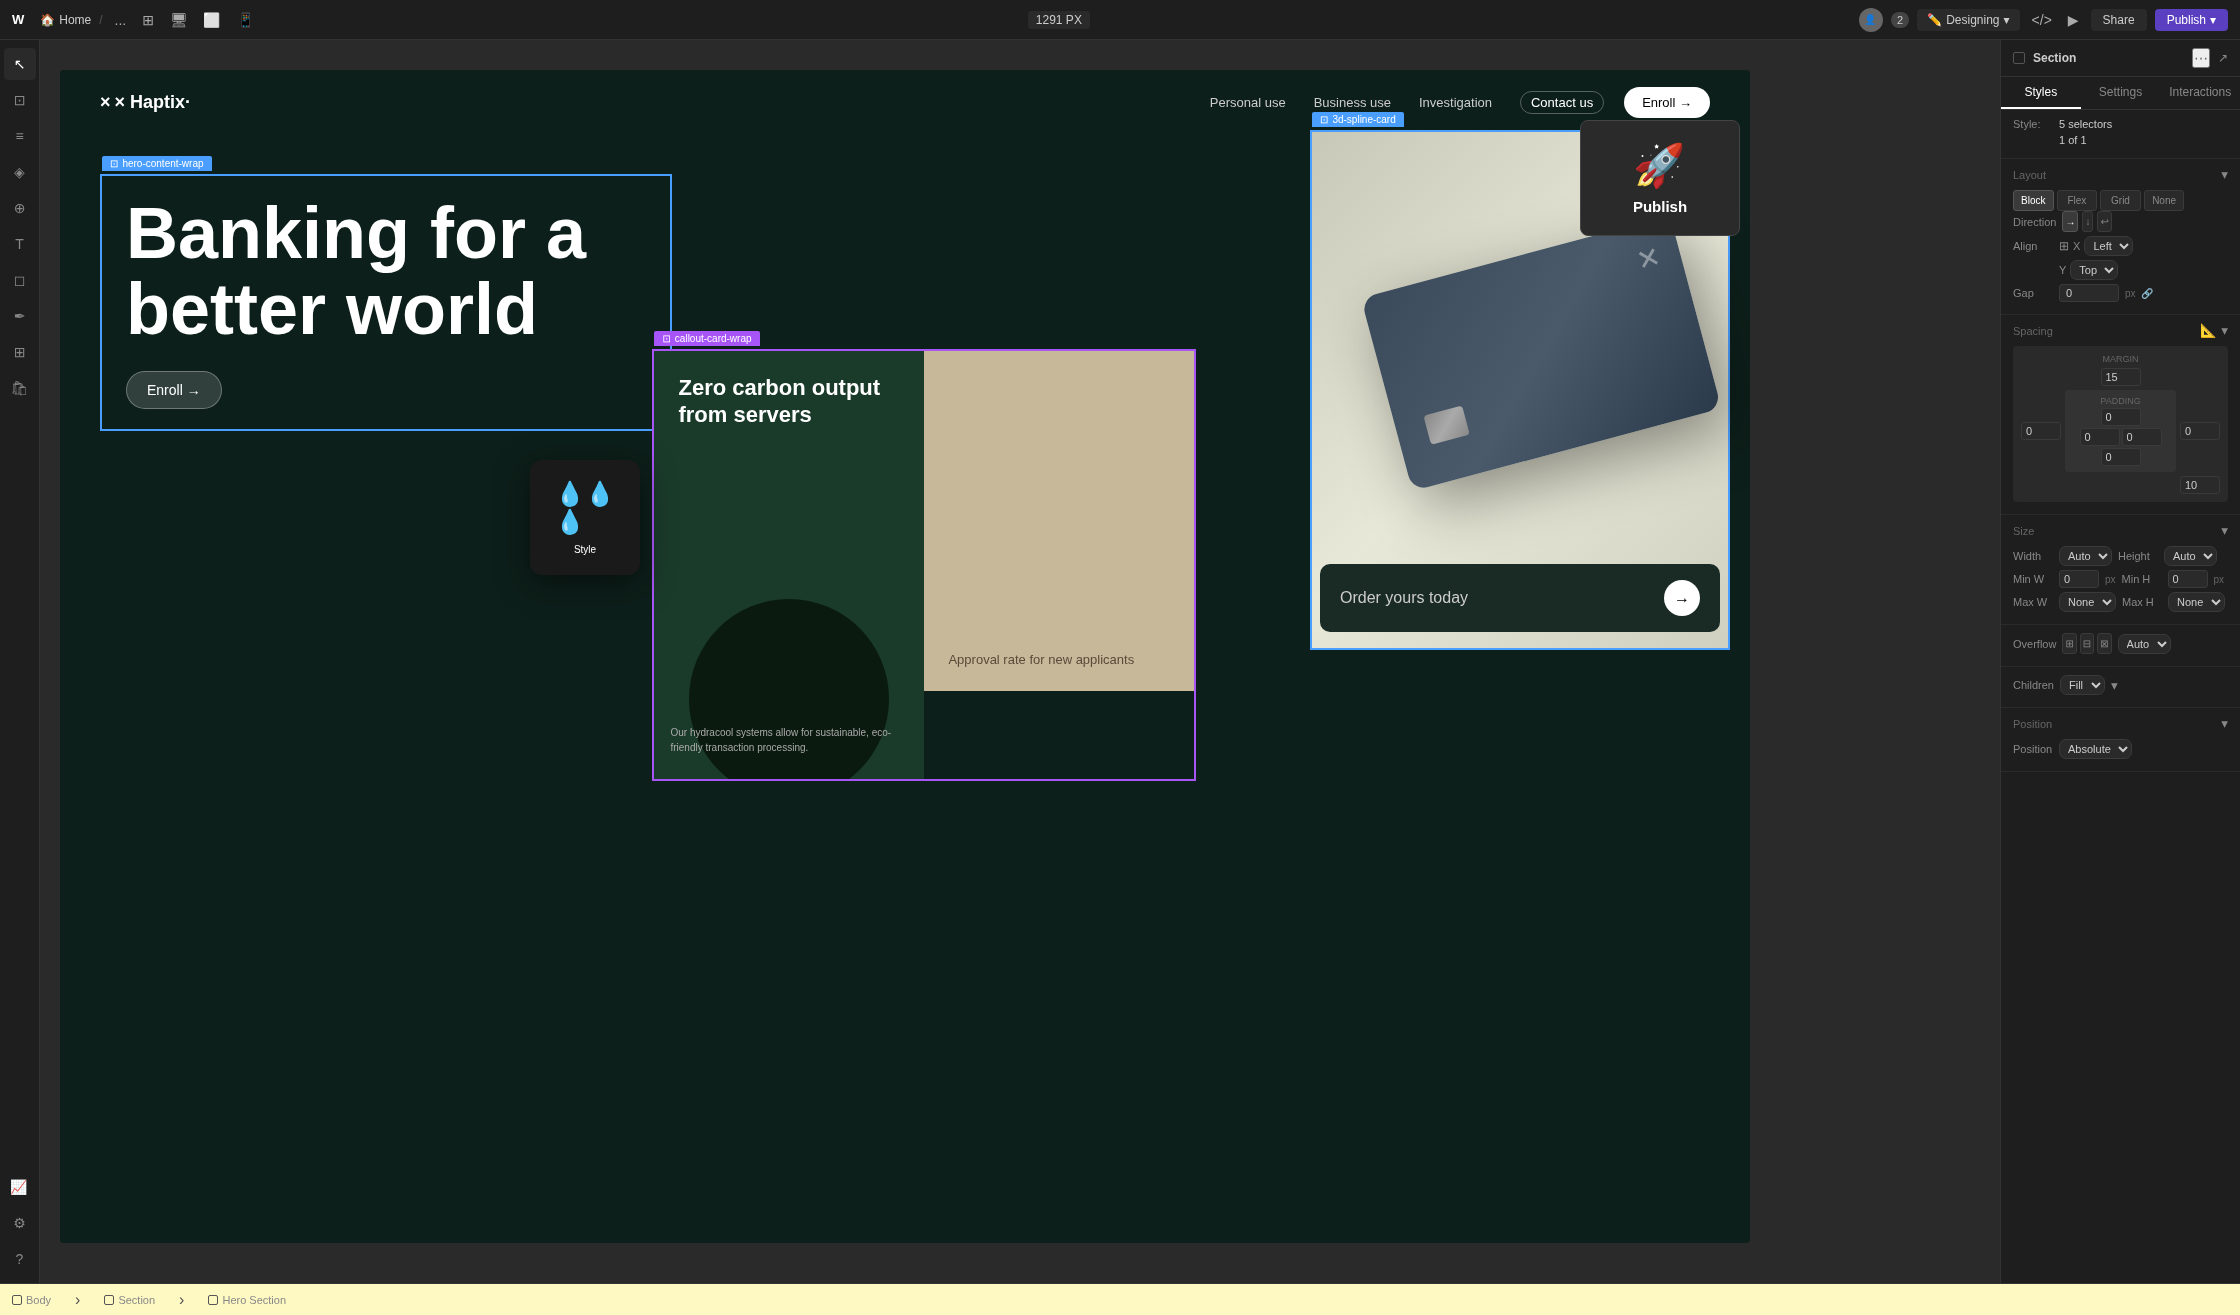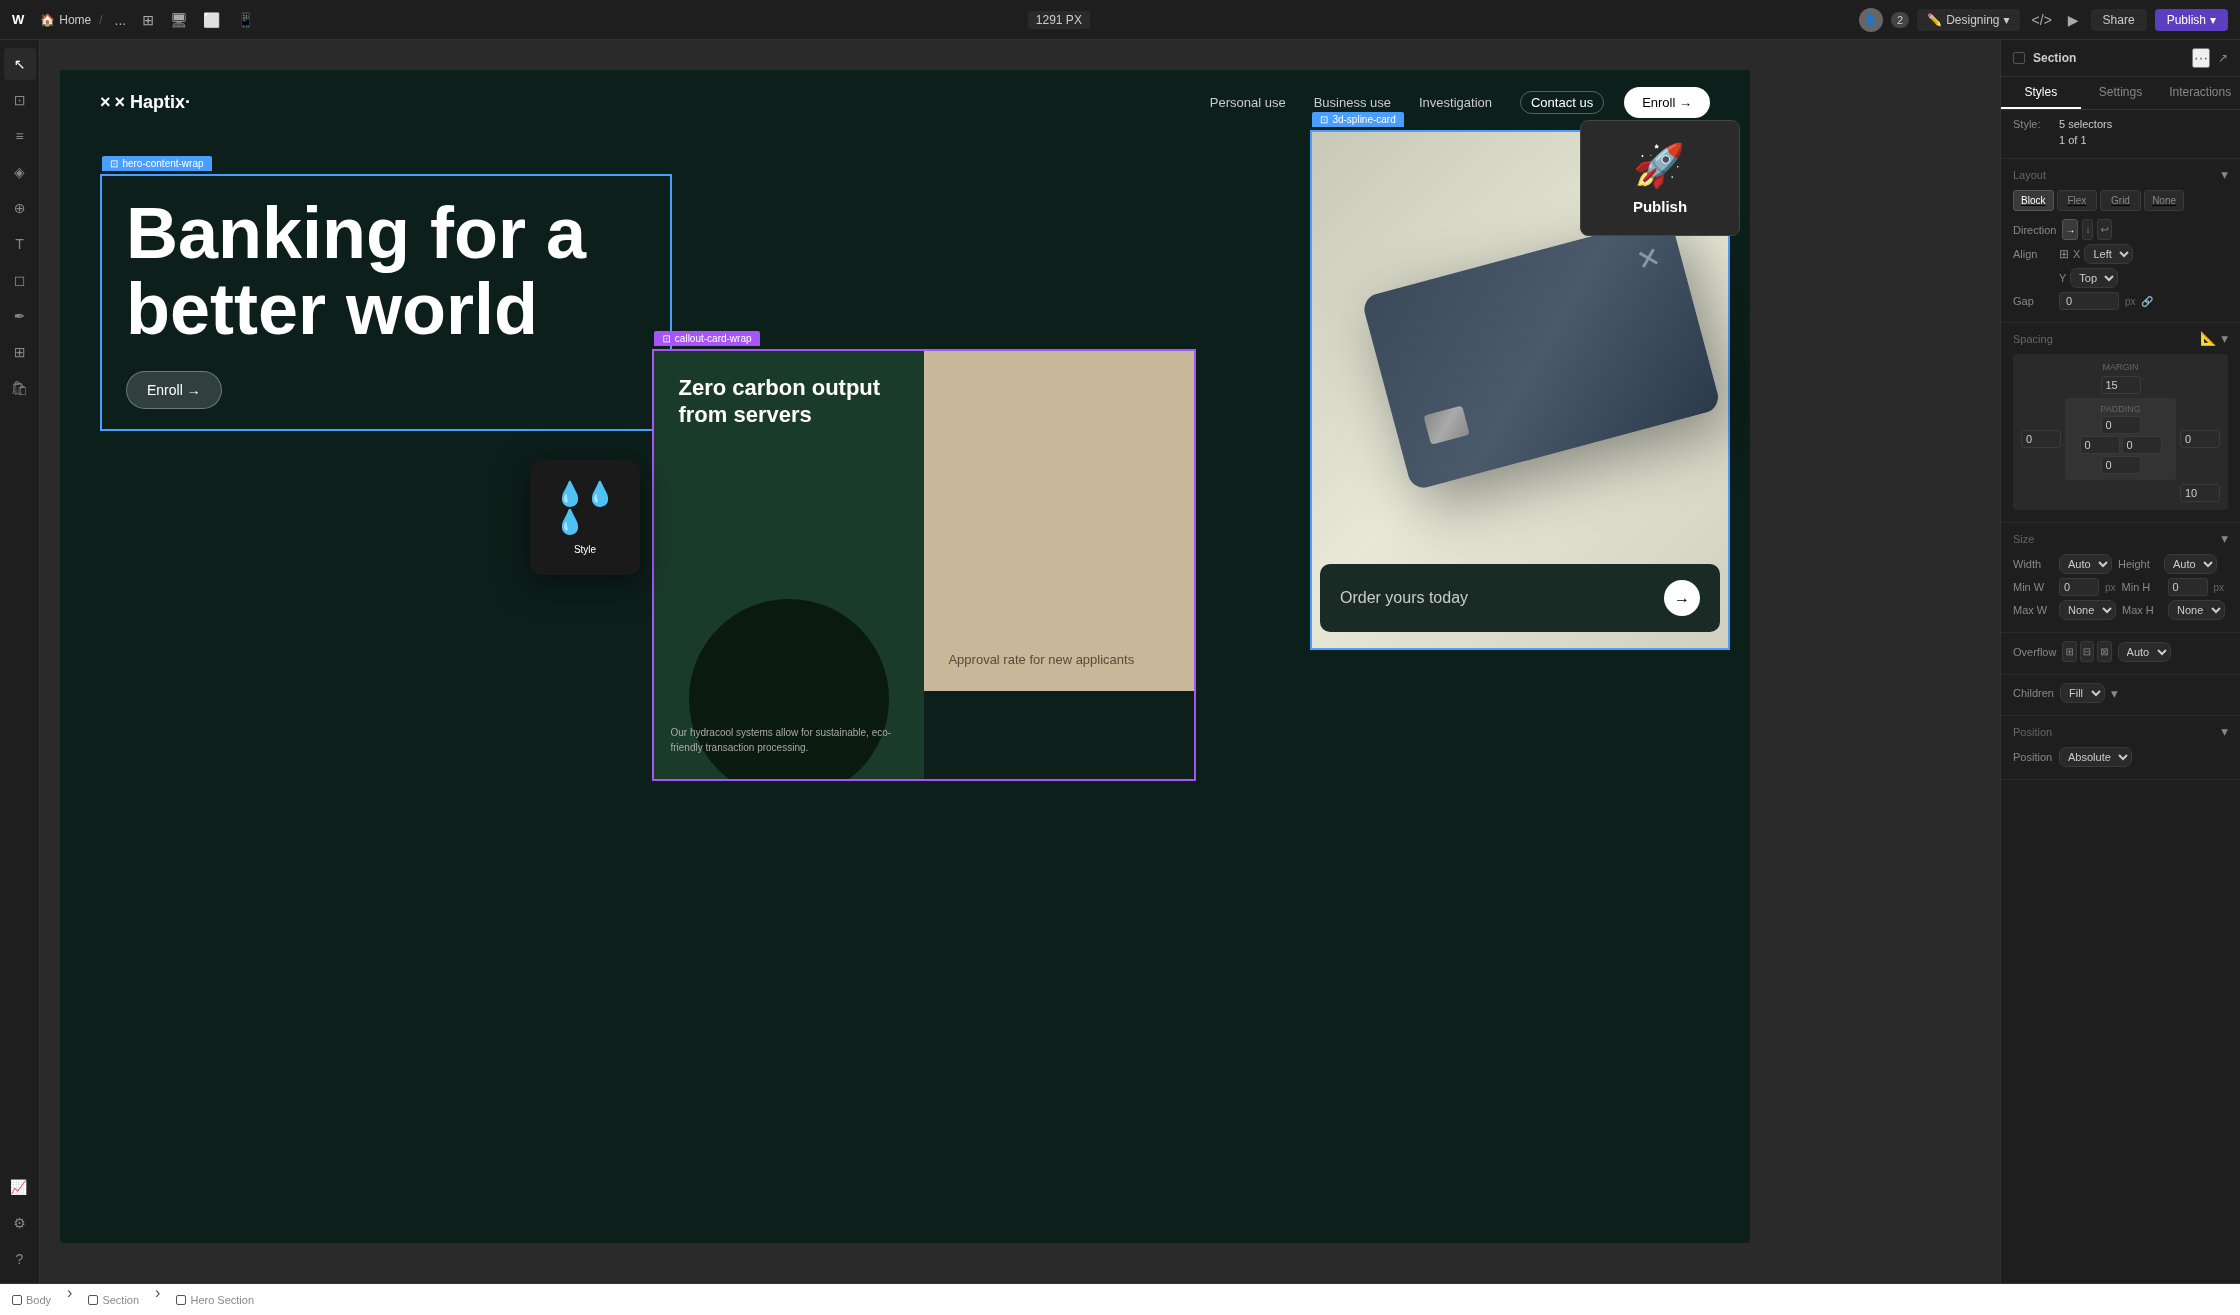--- a/index.html
+++ b/index.html
@@ -270,44 +270,43 @@
       border: 1px solid #3a3a3a;
       border-radius: 7px;
       color: #ccc;
       font-size: 11px;
       padding: 2px 4px;
     }
     .display-grid {
       display: grid;
       grid-template-columns: repeat(5, 1fr);
       gap: 3px;
-      margin-bottom: 8px;
-      text-decoration: underline;
     }
     .display-btn {
       background: #2a2a2a;
       border: 1px solid #3a3a3a;
       border-radius: 3px;
       color: #888;
       font-size: 10px;
       padding: 4px 2px;
       cursor: pointer;
       text-align: center;
     }
     .display-btn.active-display { background: #3a3a3a; color: #fff; border-color: #555; }
     .lock-btn { background: transparent; border: none; color: #888; font-size: 10px; cursor: pointer; }
 
     
     .bottom-bar {
       height: 32px;
-      background: #ffffff;
+      background: #fef9c3;
       border-top: 1px solid #333;
       display: flex;
+      align-items: center;
       padding: 0 12px;
-      gap: 16px;
+      gap: 24px;
       flex-shrink: 0;
     }
     .bottom-item {
       display: flex;
       align-items: center;
       gap: 4px;
       color: #888;
       font-size: 11px;
       cursor: pointer;
     }

